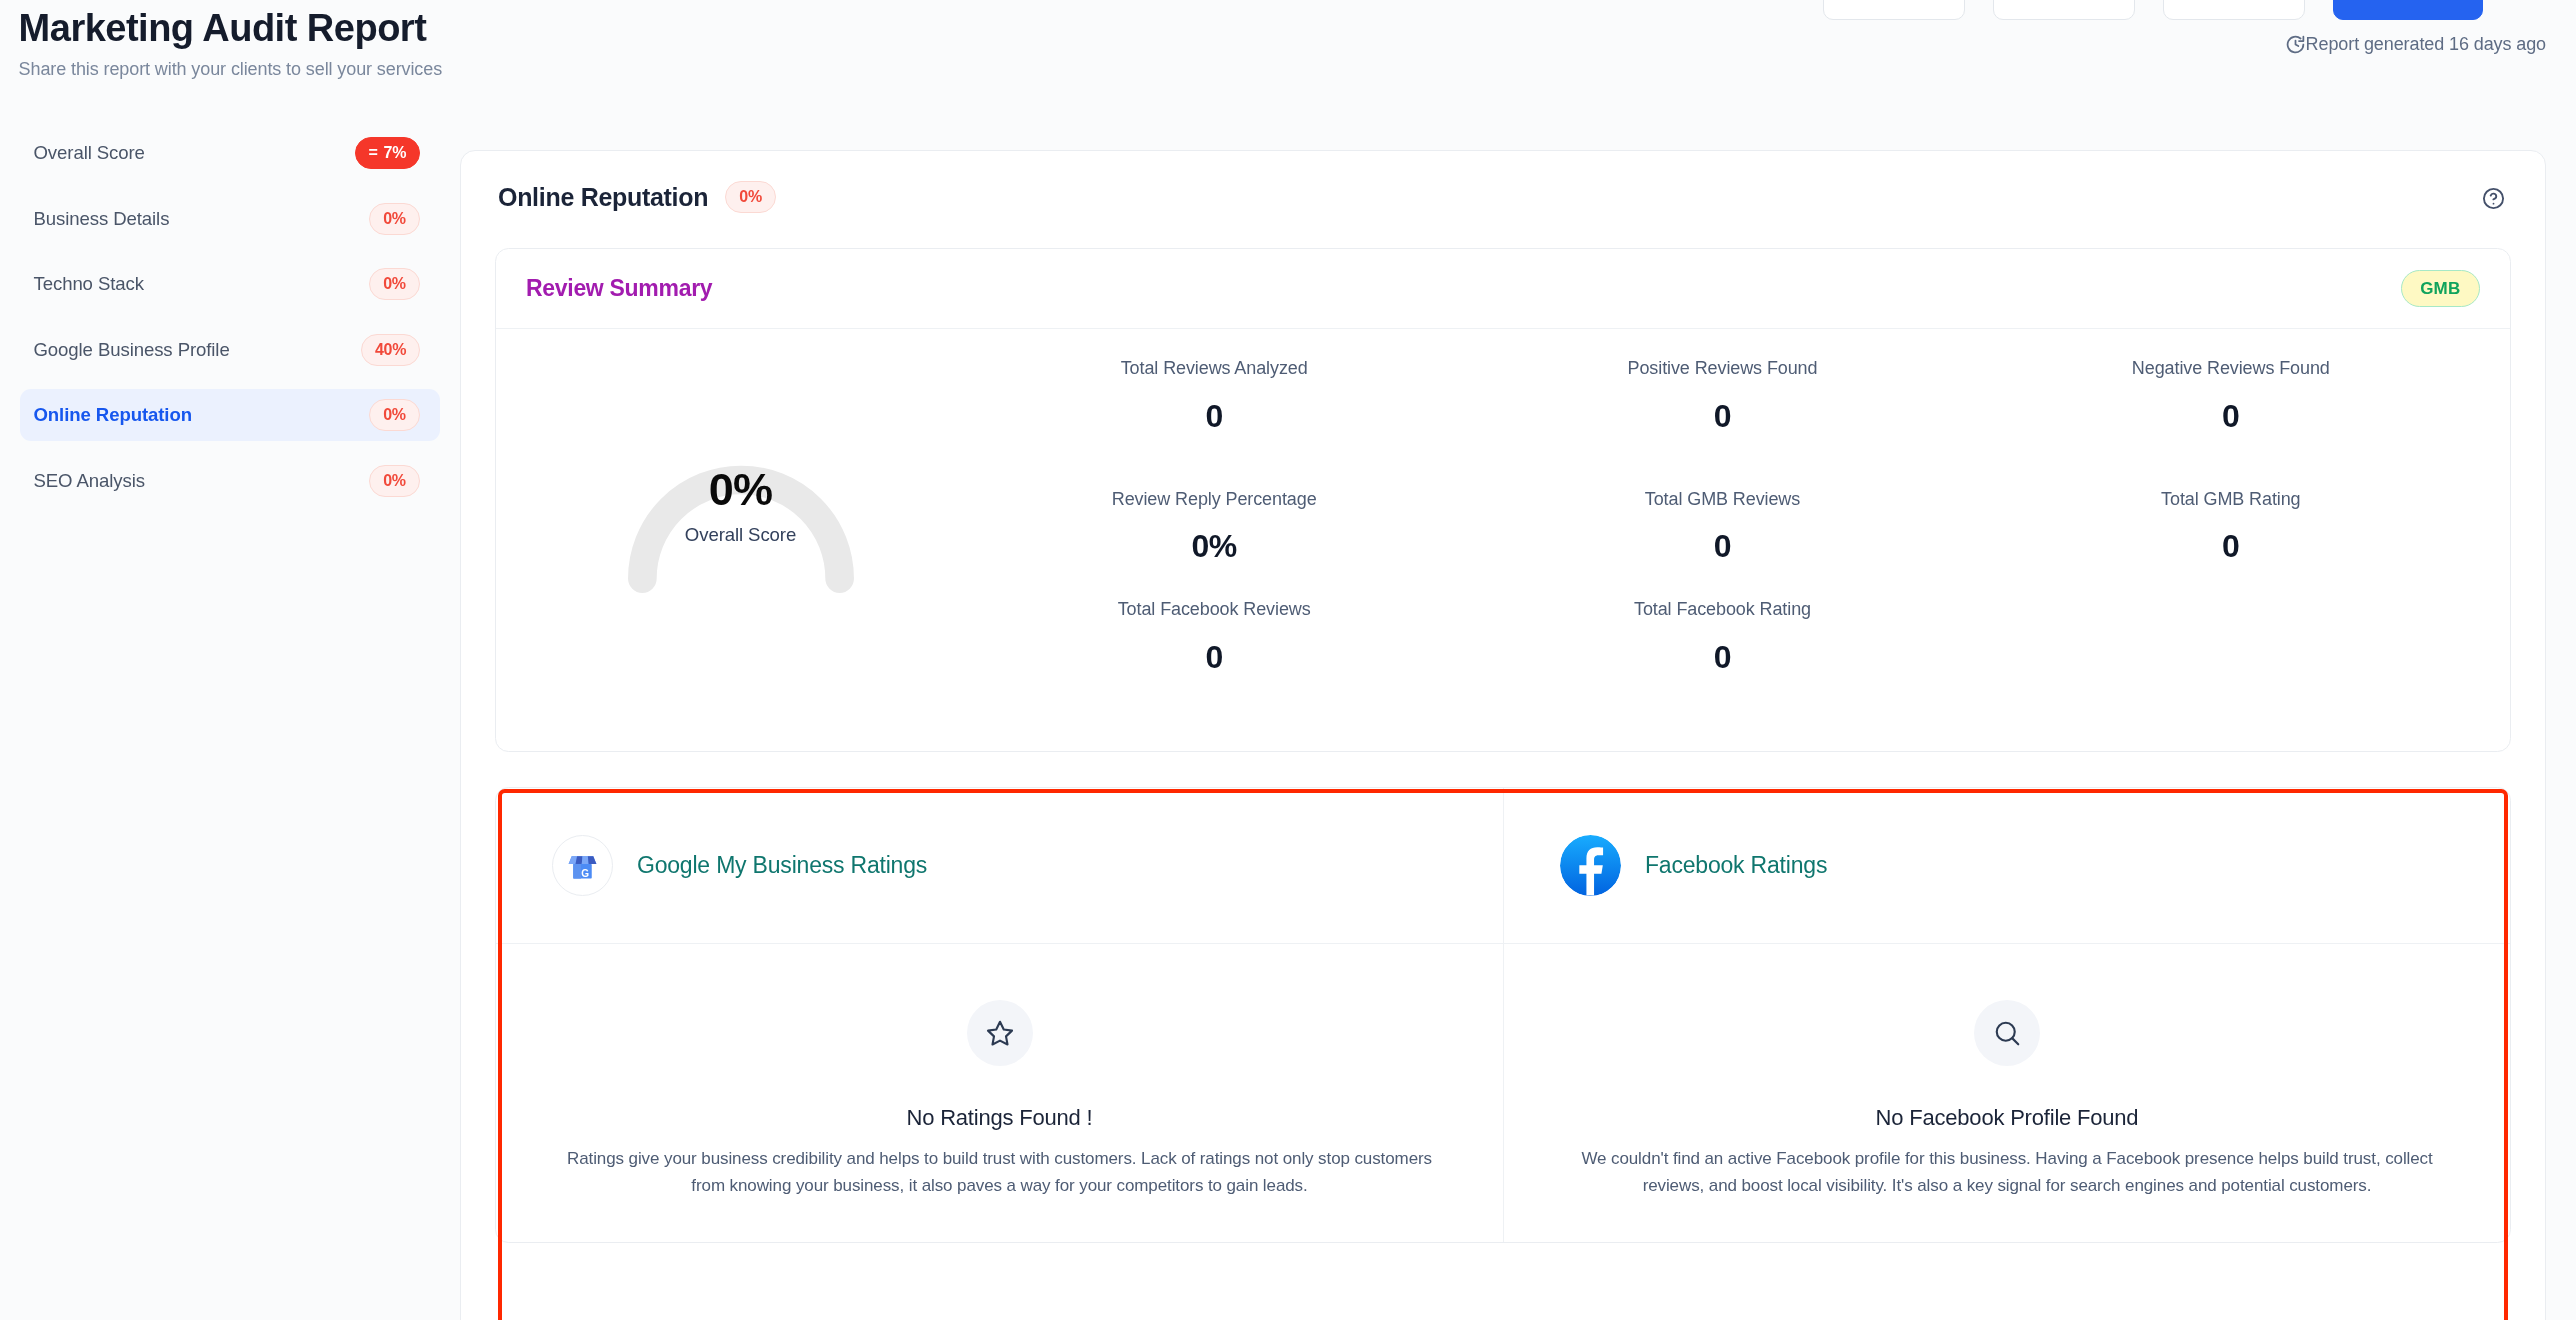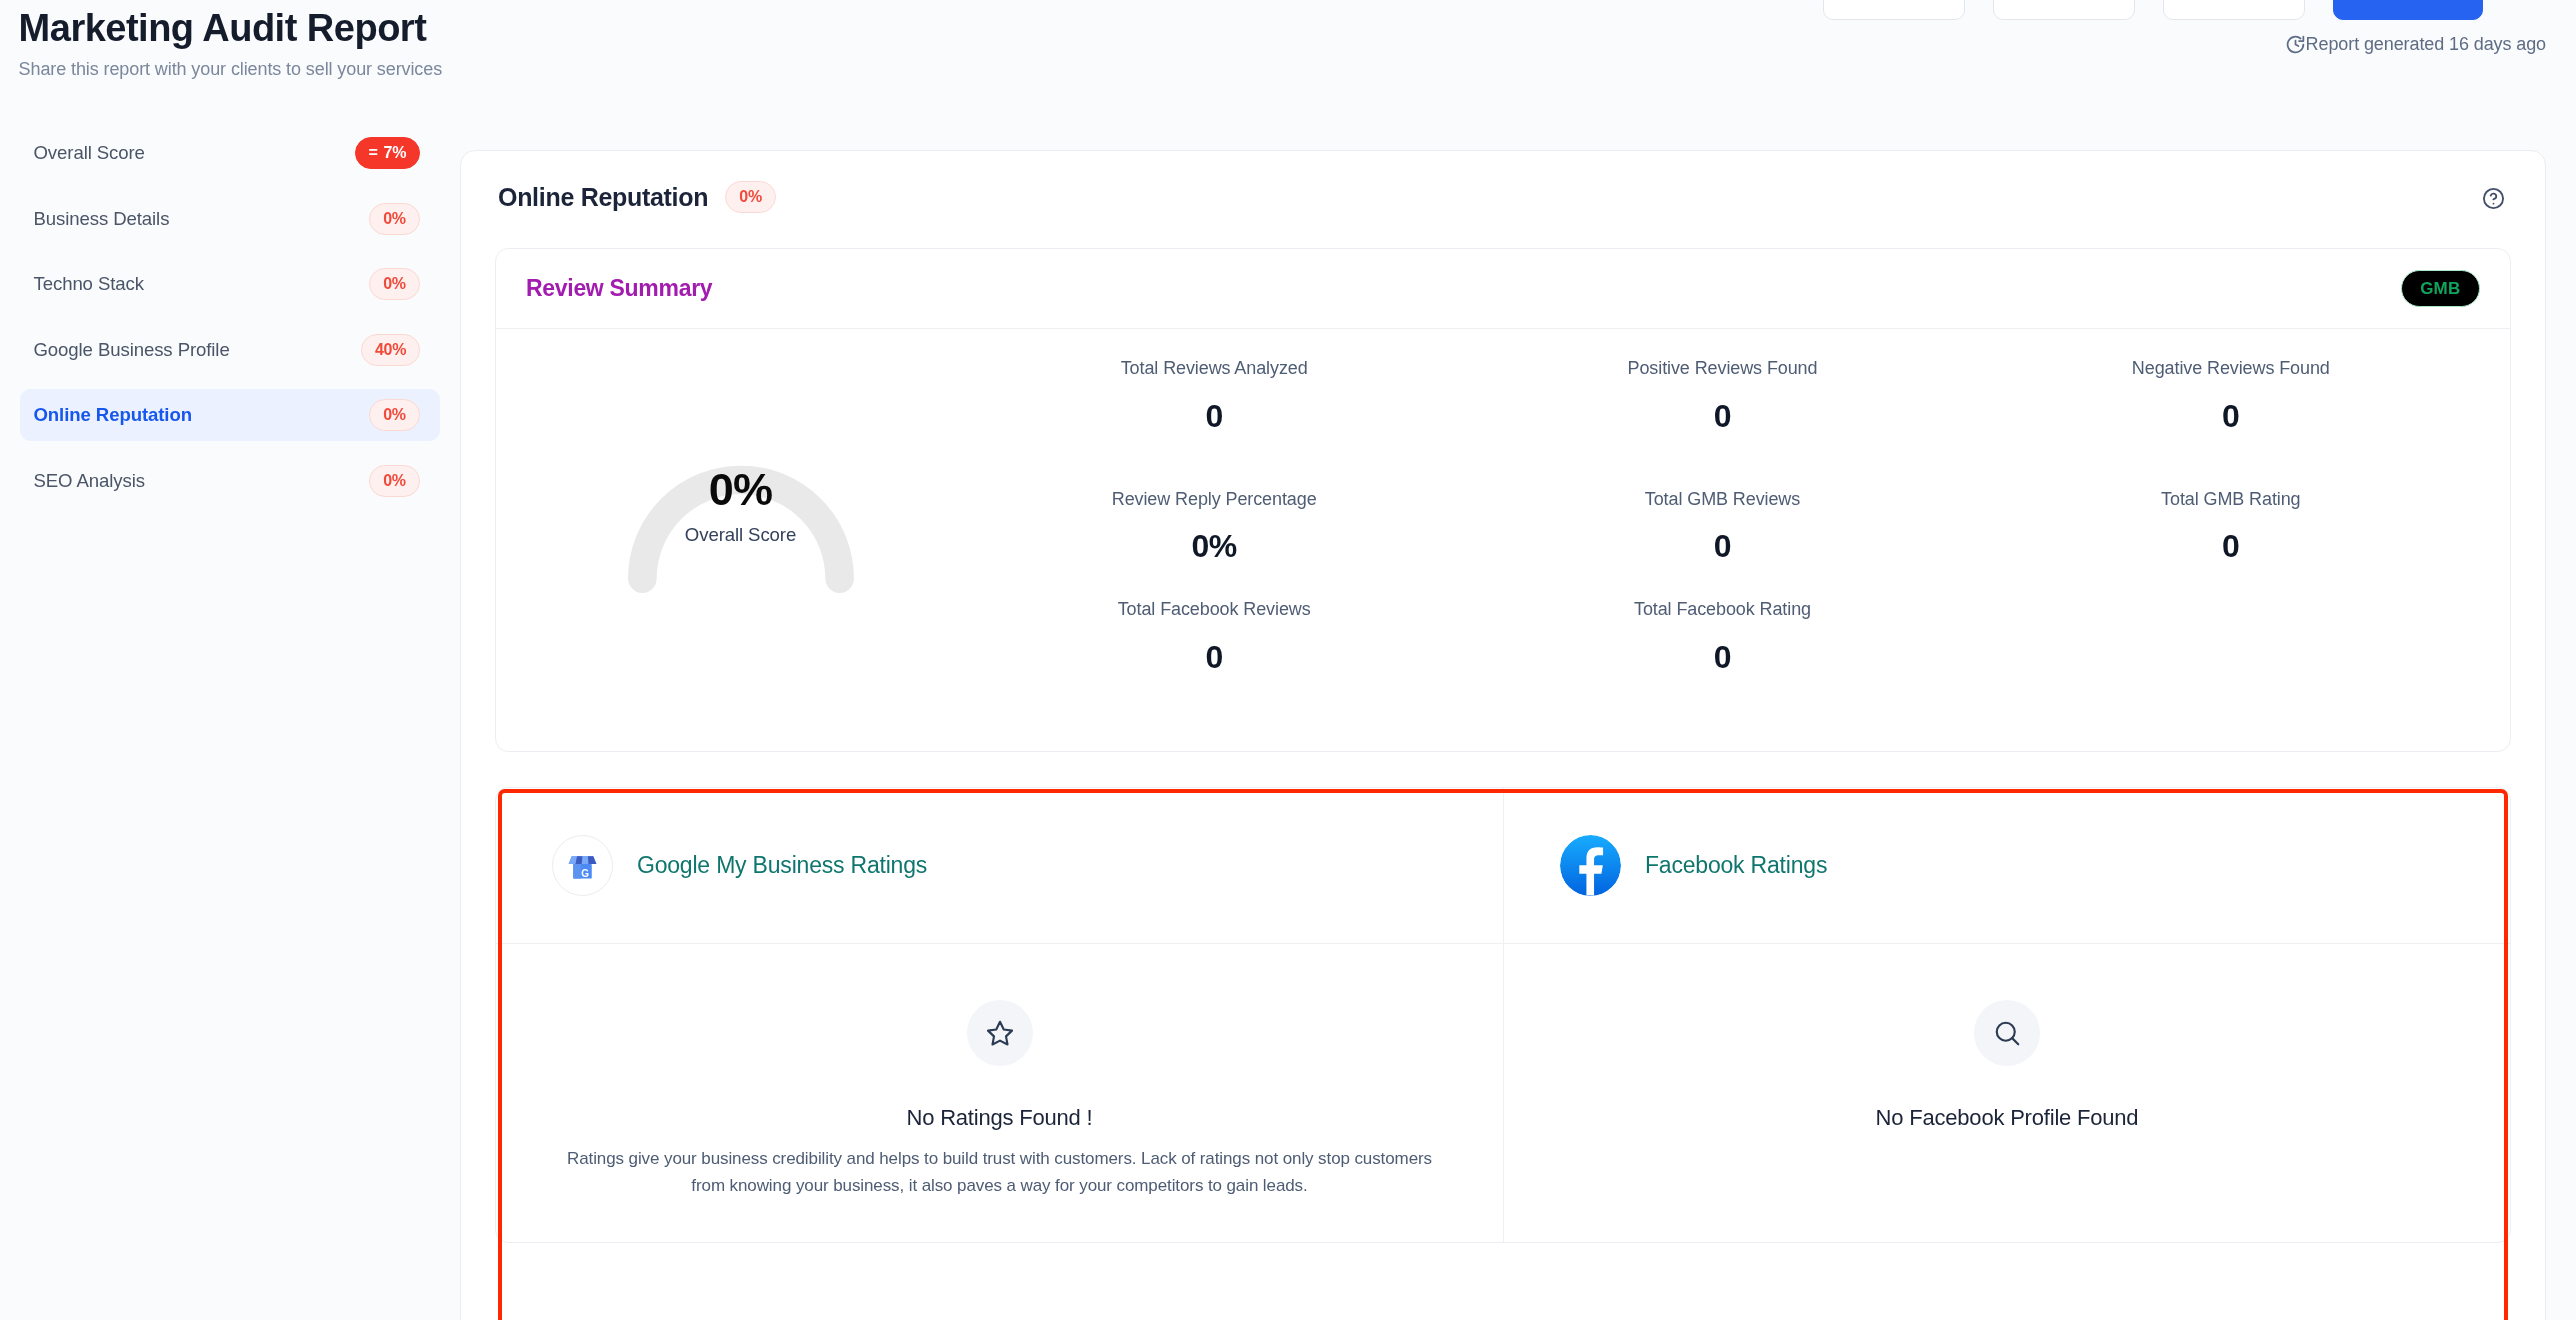--- a/index.html
+++ b/index.html
@@ -95,21 +95,21 @@
   }
   .card-head {
     height: 80px; padding: 0 30px;
     display: flex; align-items: center; justify-content: space-between;
     border-bottom: 1.3px solid #EEF1F4;
   }
   .card-head h3 { font-size: 23px; font-weight: 700; color: #a21caf; letter-spacing: -0.3px; }
   .gmb-pill {
     height: 37px; padding: 0 18.6px; border-radius: 18.6px;
     display: flex; align-items: center;
-    background: #000000; border: 1.1px solid #A7E9C6;
+    background: #fef9c3; border: 1.1px solid #A7E9C6;
     color: #10A35C; font-size: 17px; font-weight: 700; letter-spacing: 0.2px;
   }
   .card-body { display: flex; padding: 29px 25px 41px 25px; }
 
   .gauge-wrap {
     width: 439px; flex: 0 0 439px;
     display: flex; flex-direction: column; align-items: center;
     padding-top: 25px;
   }
   .gauge { position: relative; width: 258px; height: 211px; }
@@ -361,20 +361,21 @@
         </div>
 
         <div class="empty-state">
           <div class="empty-icon">
             <svg width="30" height="30" viewBox="0 0 24 24" fill="none" stroke="#2C3A52" stroke-width="1.7" stroke-linecap="round" stroke-linejoin="round">
               <circle cx="11" cy="11" r="7.2"></circle>
               <line x1="16.3" y1="16.3" x2="21" y2="21"></line>
             </svg>
           </div>
           <div class="empty-title">No Facebook Profile Found</div>
+          <div class="empty-desc">We couldn't find an active Facebook profile for this business. Having a Facebook presence helps build trust, collect reviews, and boost local visibility. It's also a key signal for search engines and potential customers.</div>
         </div>
       </div>
 
     </div>
   </section>
 
 </main>
 
 
 </body></html>

